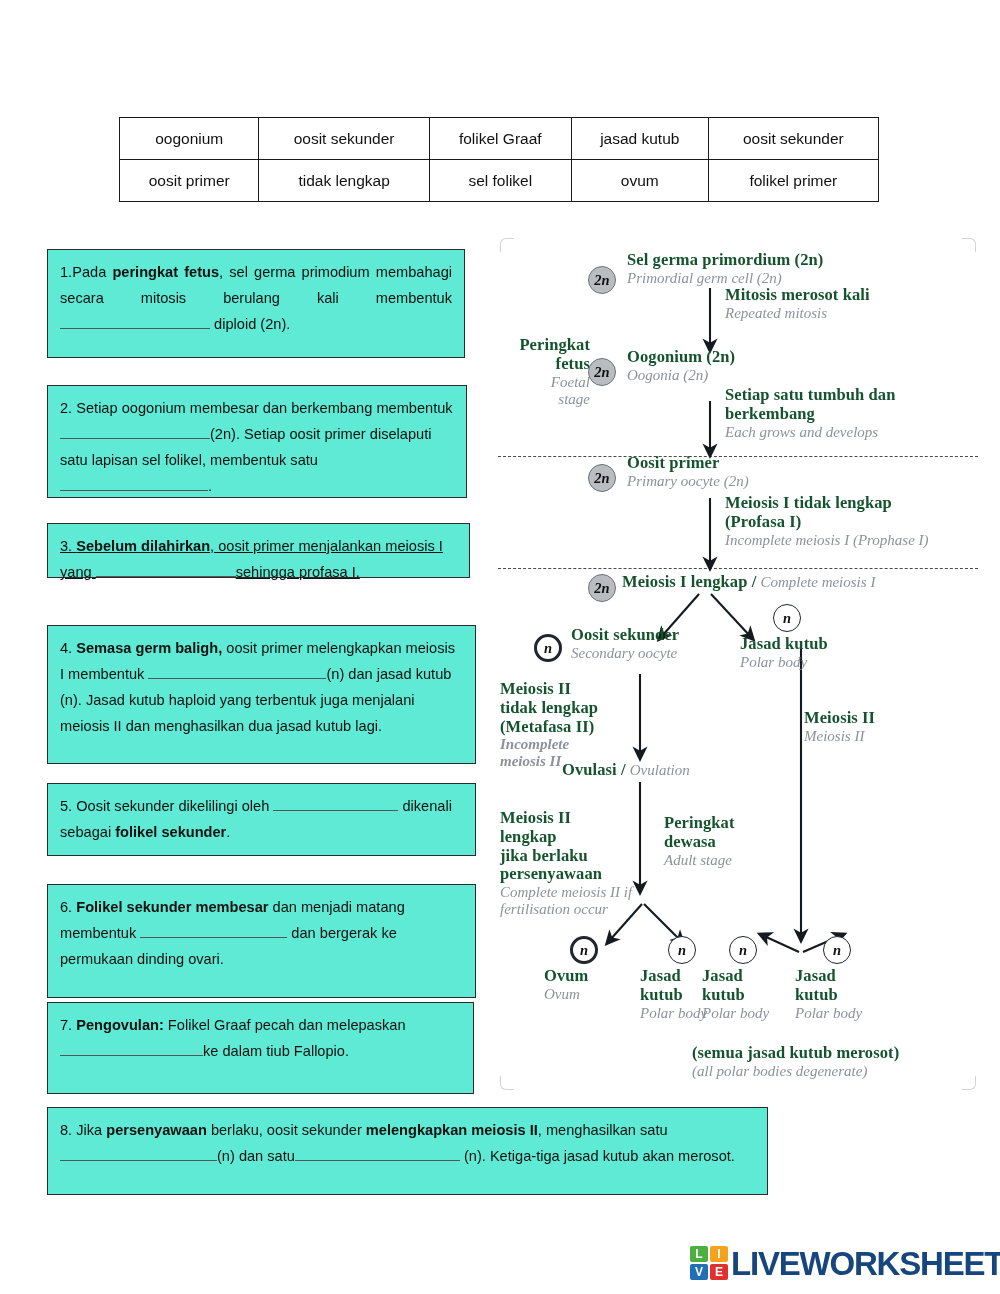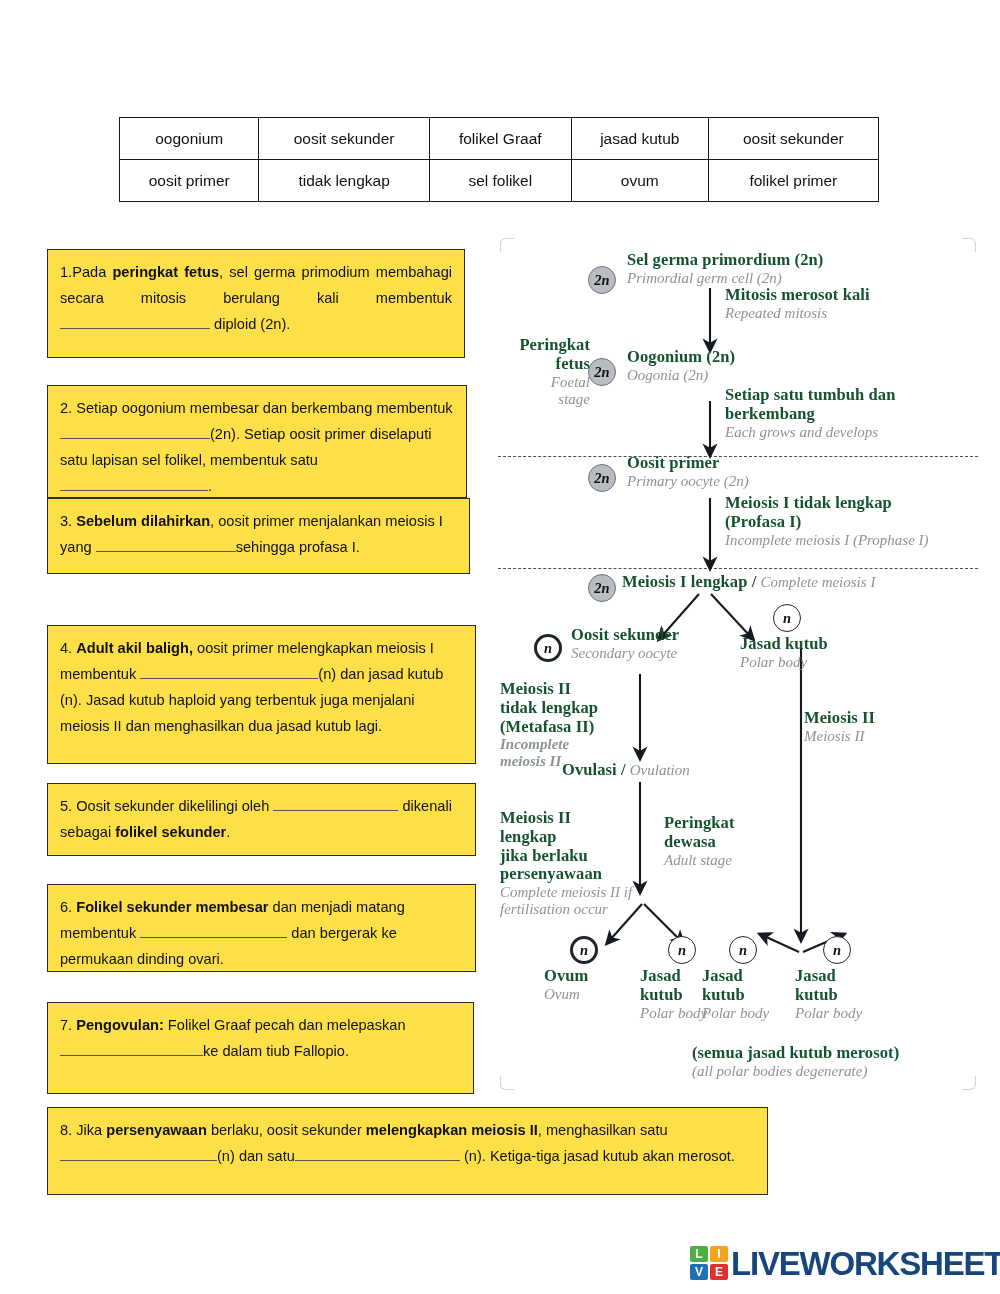--- a/index.html
+++ b/index.html
@@ -26,21 +26,21 @@
     color: #111;
     height: 42px;
     padding: 2px 4px;
     white-space: nowrap;
   }
 
   
   .qbox {
     position: absolute;
     border: 1.5px solid #2b2b2b;
-    background: #fde047;
+    background: #5eead4;
     padding: 10px 12px 10px 12px;
     font-size: 14.6px;
     line-height: 1.78;
     color: #111;
   }
   .qbox.justify { text-align: justify; }
   .qbox b { font-weight: bold; }
   .blank {
     display: inline-block;
     border-bottom: 1.3px solid #555;
@@ -153,33 +153,33 @@
   </table>
 
 <div class="qbox justify" style="left:47px; top:249px; width:418px; height:109px;">
   <span>1.Pada </span><b>peringkat fetus</b><span>, sel germa primodium membahagi secara mitosis berulang kali membentuk </span><span class="blank" style="width:150px;"></span><span> diploid (2n).</span>
 </div>
 
 <div class="qbox" style="left:47px; top:385px; width:420px; height:113px;">
   <span>2. Setiap oogonium membesar dan berkembang membentuk </span><span class="blank" style="width:150px;"></span><span>(2n). Setiap oosit primer diselaputi satu lapisan sel folikel, membentuk satu </span><span class="blank" style="width:148px;"></span><span>.</span>
 </div>
 
-<div class="qbox" style="left:47px; top:498px; width:423px; height:76px;">
+<div class="qbox" style="left:47px; top:523px; width:423px; height:55px;text-decoration:underline;">
   <span>3. </span><b>Sebelum dilahirkan</b><span>, oosit primer menjalankan meiosis I yang </span><span class="blank" style="width:140px;"></span><span>sehingga profasa I.</span>
 </div>
 
 <div class="qbox" style="left:47px; top:625px; width:429px; height:139px;">
-  <span>4. </span><b>Adult akil baligh,</b><span> oosit primer melengkapkan meiosis I membentuk </span><span class="blank" style="width:178px;"></span><span>(n) dan jasad kutub (n). Jasad kutub haploid yang terbentuk juga menjalani meiosis II dan menghasilkan dua jasad kutub lagi.</span>
+  <span>4. </span><b>Semasa germ baligh,</b><span> oosit primer melengkapkan meiosis I membentuk </span><span class="blank" style="width:178px;"></span><span>(n) dan jasad kutub (n). Jasad kutub haploid yang terbentuk juga menjalani meiosis II dan menghasilkan dua jasad kutub lagi.</span>
 </div>
 
 <div class="qbox" style="left:47px; top:783px; width:429px; height:73px;">
   <span>5. Oosit sekunder dikelilingi oleh </span><span class="blank" style="width:125px;"></span><span> dikenali sebagai </span><b>folikel sekunder</b><span>.</span>
 </div>
 
-<div class="qbox" style="left:47px; top:884px; width:429px; height:88px;">
+<div class="qbox" style="left:47px; top:884px; width:429px; height:114px;">
   <span>6. </span><b>Folikel sekunder membesar</b><span> dan menjadi matang membentuk </span><span class="blank" style="width:147px;"></span><span> dan bergerak ke permukaan dinding ovari.</span>
 </div>
 
 <div class="qbox" style="left:47px; top:1002px; width:427px; height:92px;">
   <span>7. </span><b>Pengovulan:</b><span> Folikel Graaf pecah dan melepaskan</span><span class="blank" style="width:143px;"></span><span>ke dalam tiub Fallopio.</span>
 </div>
 
 <div class="qbox" style="left:47px; top:1107px; width:721px; height:88px;">
   <span>8. Jika </span><b>persenyawaan</b><span> berlaku, oosit sekunder </span><b>melengkapkan meiosis II</b><span>, menghasilkan satu</span><span class="blank" style="width:157px;"></span><span>(n) dan satu</span><span class="blank" style="width:165px;"></span><span> (n). Ketiga-tiga jasad kutub akan merosot.</span>
 </div>

